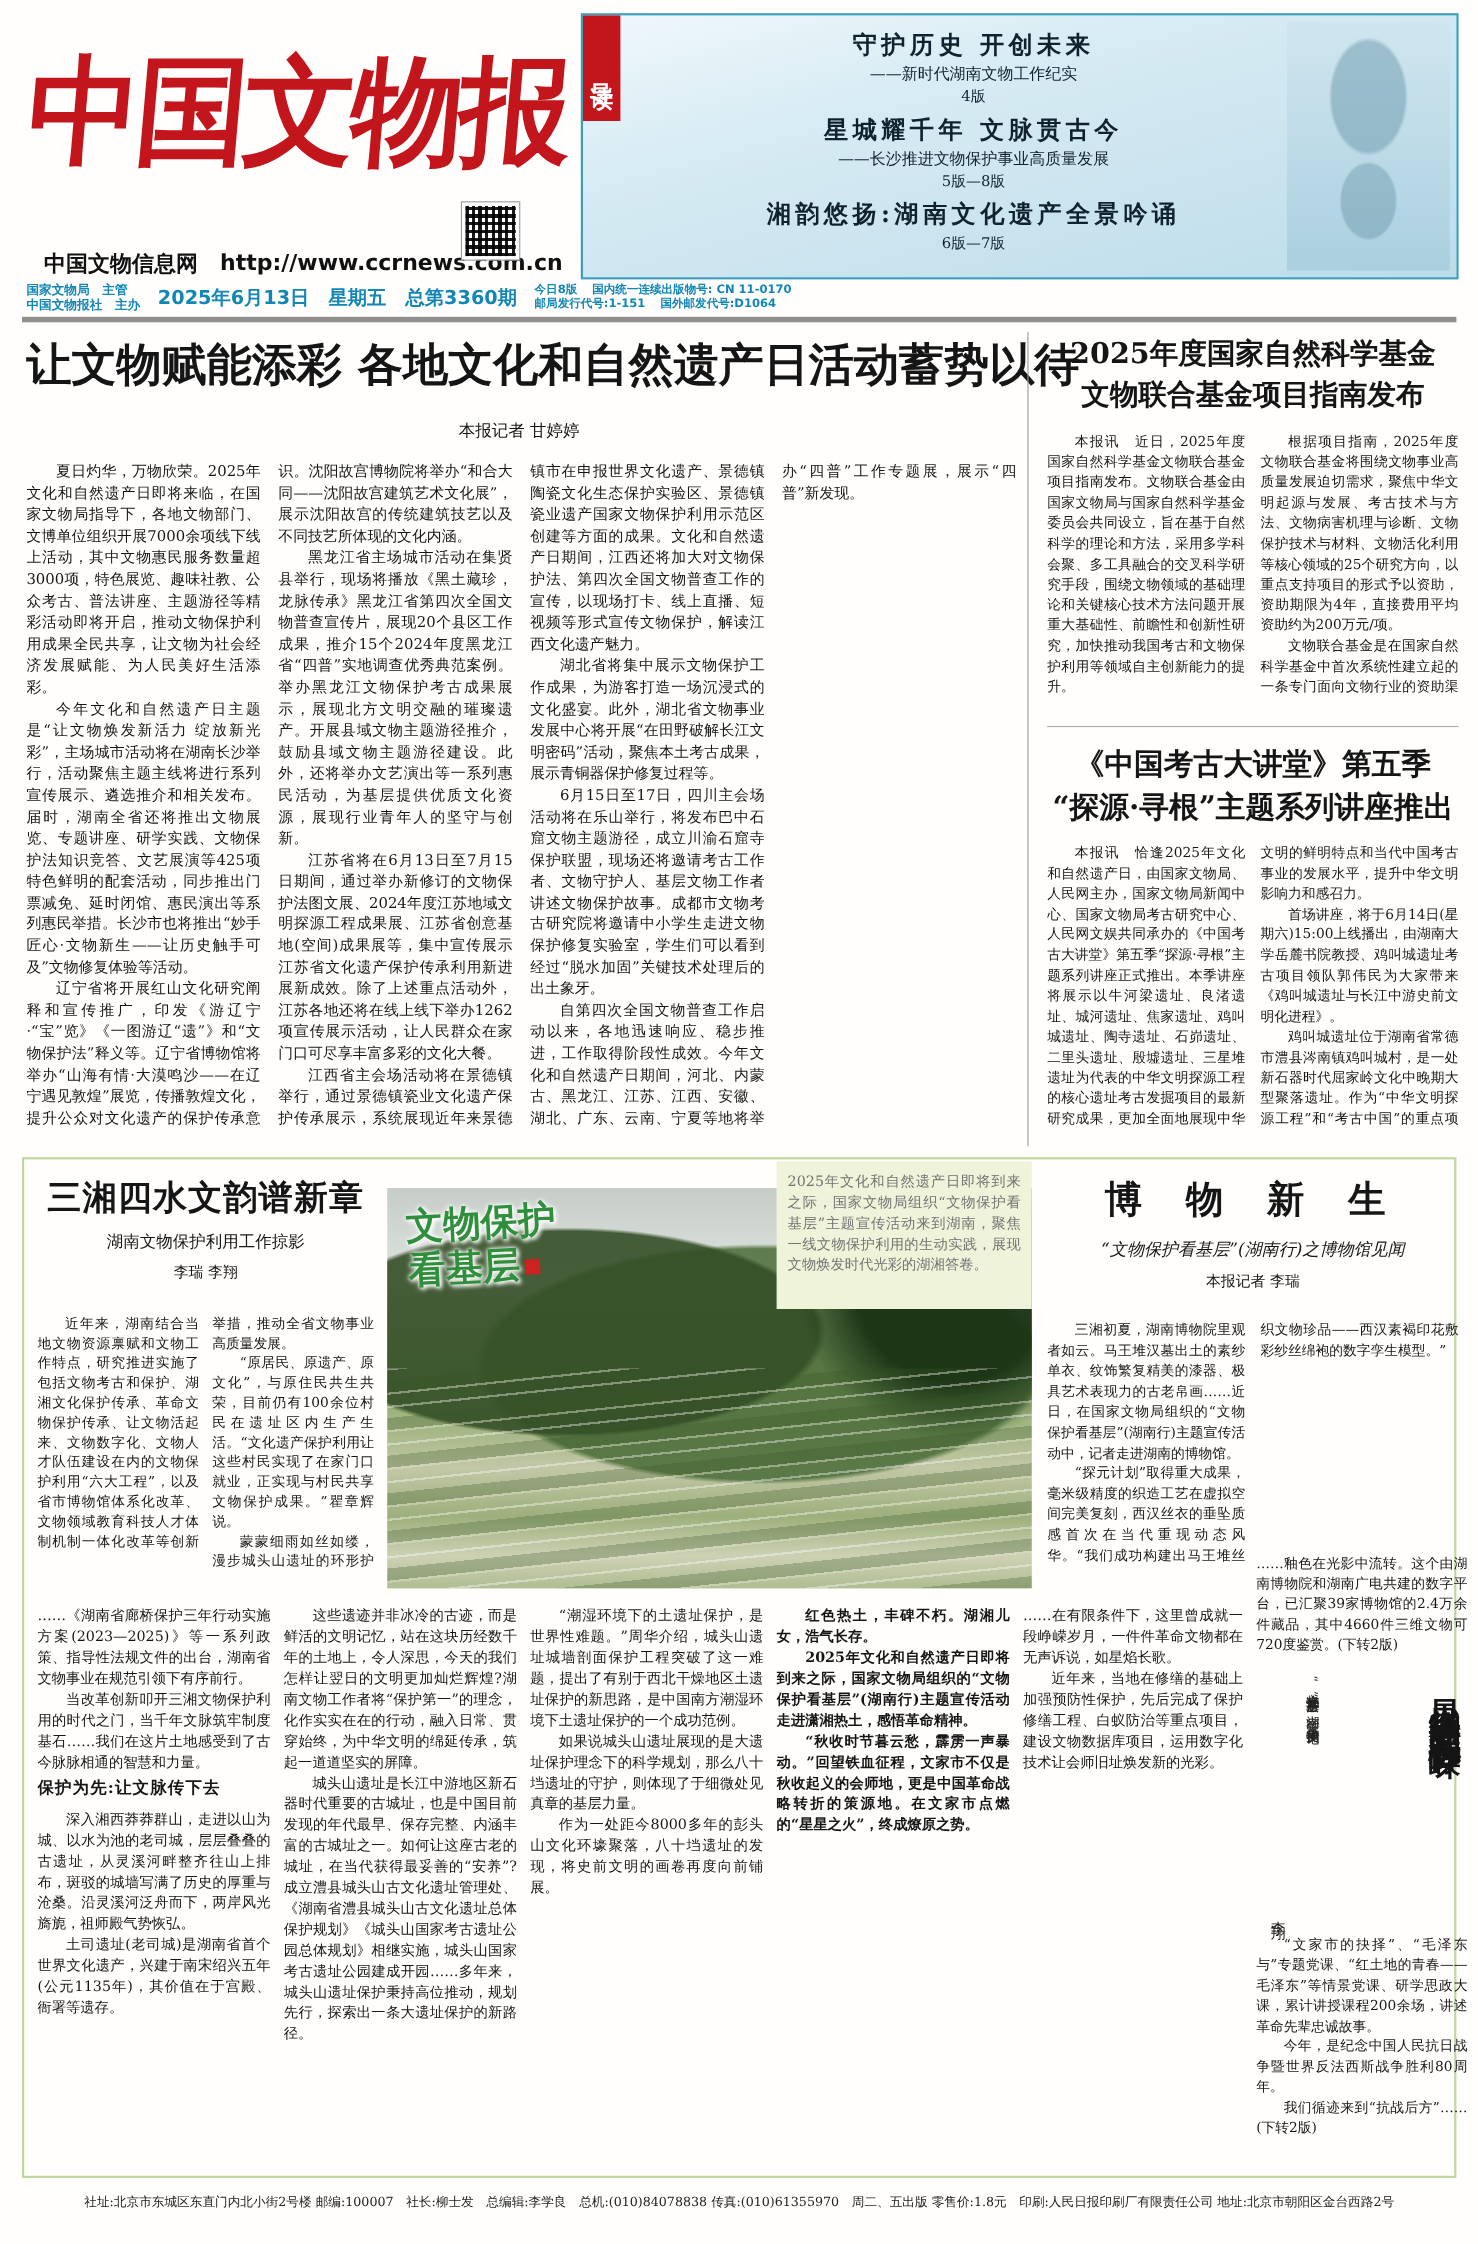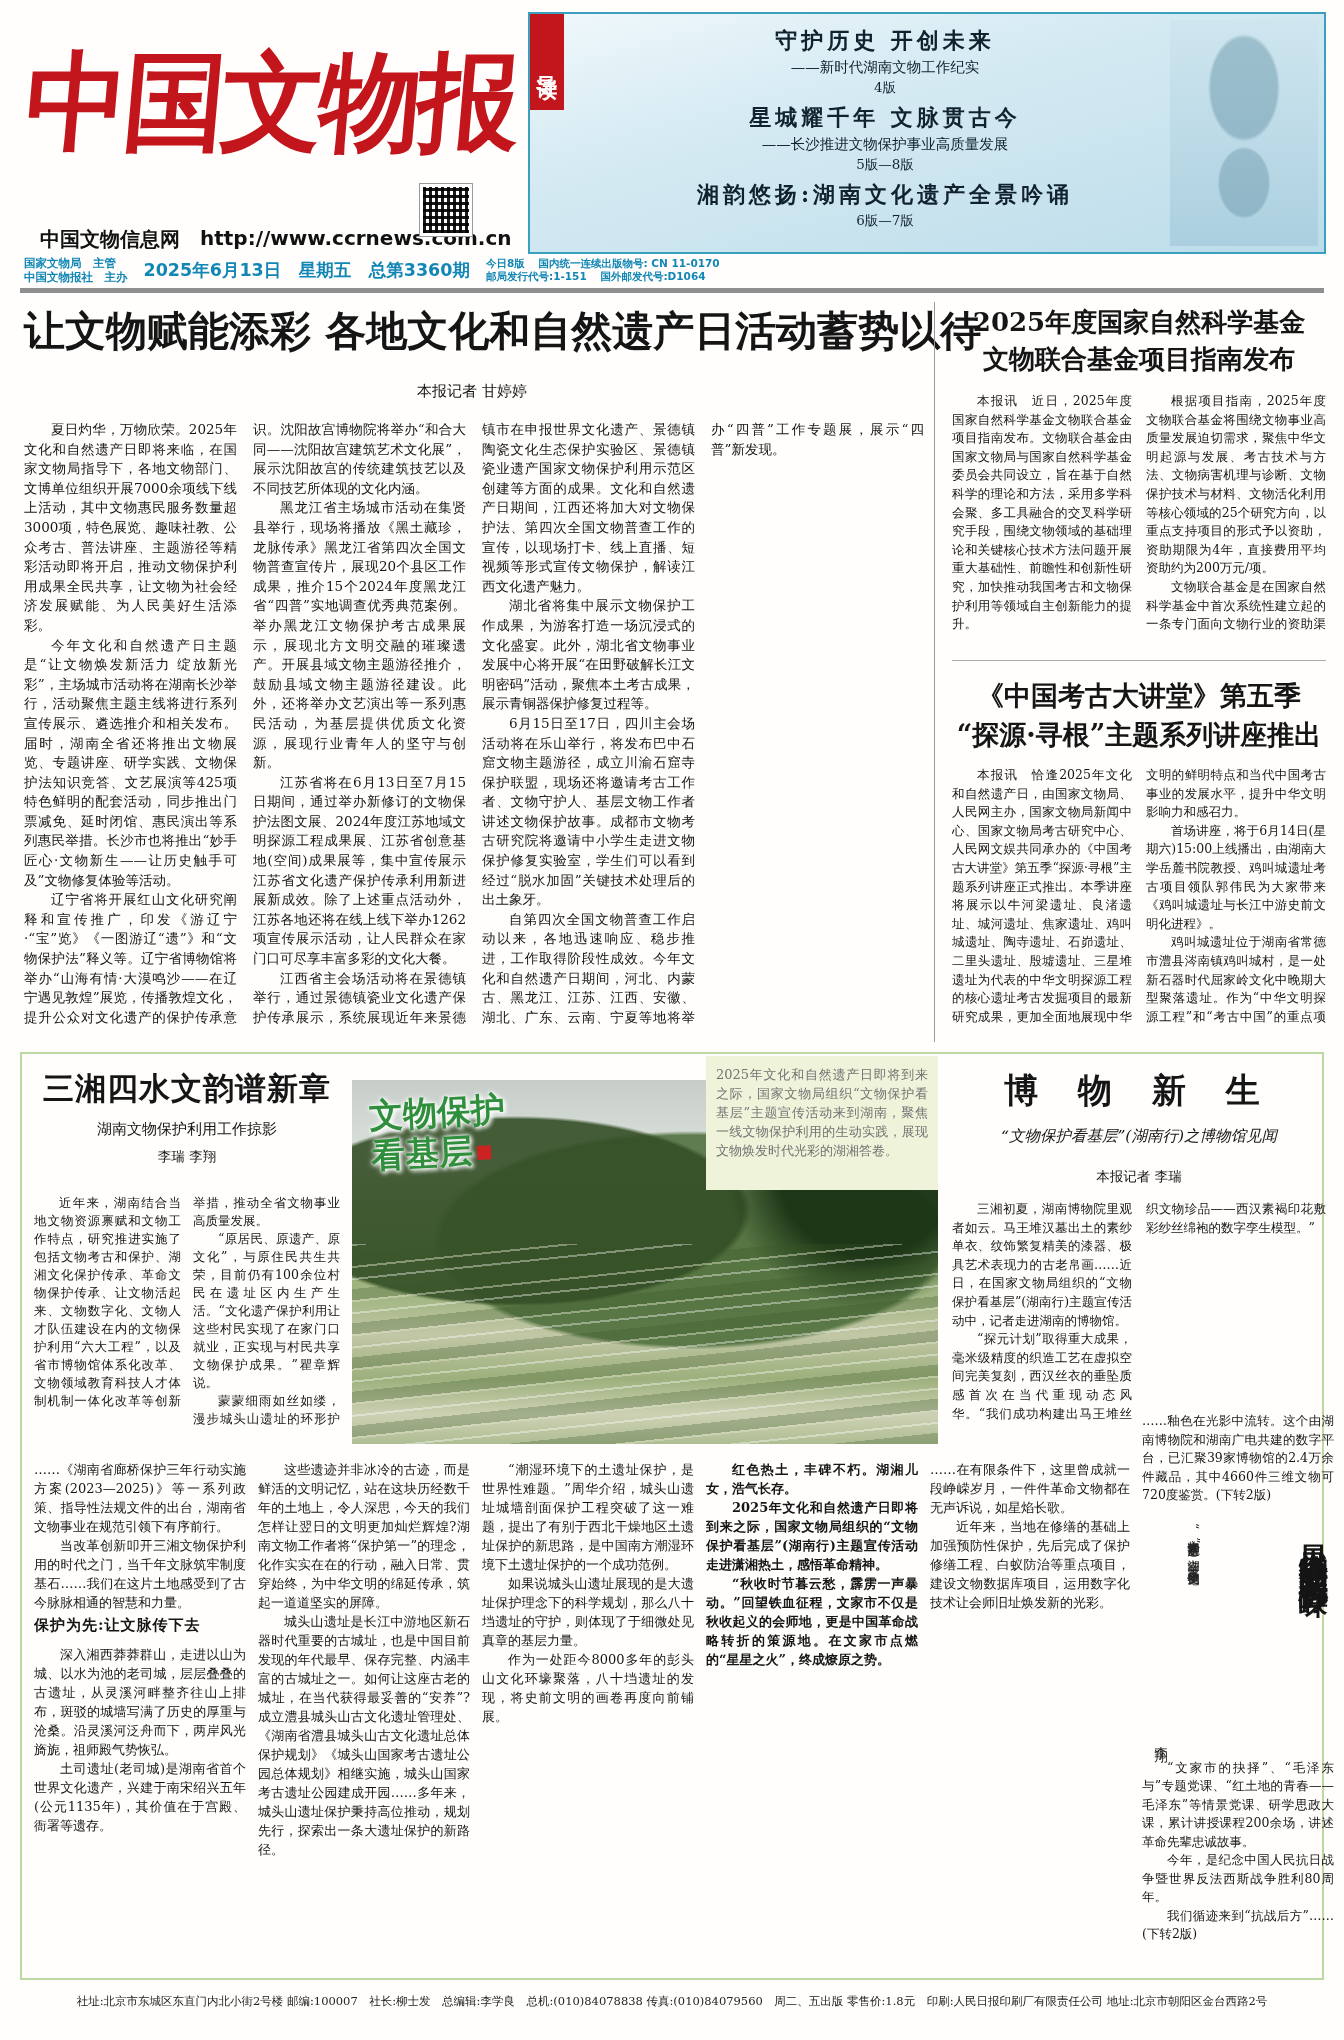--- a/index.html
+++ b/index.html
@@ -91,21 +91,21 @@
   .photo-logo { position:absolute; left:18px; top:12px; transform:rotate(-3deg);
     font-size:34px; line-height:40px; font-weight:bold; color:#2f8f3c;
     text-shadow:0 0 3px #fff, 0 0 6px #fff, 2px 2px 4px #fff; }
   .seal { display:inline-block; width:14px; height:14px; background:#cc2222; vertical-align:middle; margin-left:4px; }
   .intro-box { position:absolute; left:706px; top:1056px; width:232px; height:134px; background:#eff3da;
     padding:9px 10px; font-size:13px; line-height:19px; color:#737373; text-align:justify; z-index:3; }
 
   .bw-head { position:absolute; left:952px; top:1068px; width:374px; text-align:center; }
   .bw-title { font-size:34px; font-weight:bold; letter-spacing:14px; white-space:nowrap; }
   .bw-sub { font-size:15.5px; margin-top:12px;font-style:italic; }
-  .bw-byline { font-size:13.5px; margin-top:21px; }
+  .bw-byline { font-size:13.5px; margin-top:9px; }
   .bw-body { position:absolute; left:952px; top:1200px; width:374px; height:236px; }
 
   
   .bcol { position:absolute; top:1460px; height:496px; width:212px; font-size:13px; line-height:19px; overflow:hidden; }
   .bcol.c1 { left:34px; } .bcol.c2 { left:258px; } .bcol.c3 { left:482px; }
   .bcol.c4 { left:706px;font-weight:bold; } .bcol.c5 { left:930px; width:200px; }
   .subhead { font-size:15px; font-weight:bold; margin:4px 0 10px; letter-spacing:1px; }
 
   .col6 { position:absolute; left:1142px; top:1412px; width:192px; height:560px; font-size:12.5px; line-height:18.5px; overflow:hidden; }
   .xh-headblock { position:relative; height:232px; margin:12px 0 10px; }
@@ -282,15 +282,15 @@
       <div class="xh-side">“文物保护看基层”(湖南行)之革命文物侧记</div>
       <div class="xh-byline">李翔</div>
     </div>
     <div>
         <p>“文家市的抉择”、“毛泽东与”专题党课、“红土地的青春——毛泽东”等情景党课、研学思政大课，累计讲授课程200余场，讲述革命先辈忠诚故事。</p>
         <p>今年，是纪念中国人民抗日战争暨世界反法西斯战争胜利80周年。</p>
         <p>我们循迹来到“抗战后方”……(下转2版)</p>
       </div>
   </div>
 
-  <div class="footer">社址:北京市东城区东直门内北小街2号楼 邮编:100007　社长:柳士发　总编辑:李学良　总机:(010)84078838 传真:(010)84079560　周二、五出版 零售价:1.8元　印刷:人民日报印刷厂有限责任公司 地址:北京市朝阳区金台西路2号</div>
+  <div class="footer">社址:北京市东城区东直门内北小街2号楼 邮编:100007　社长:柳士发　总编辑:李学良　总机:(010)84078838 传真:(010)61355970　周二、五出版 零售价:1.8元　印刷:人民日报印刷厂有限责任公司 地址:北京市朝阳区金台西路2号</div>
 
 </div>
 
 </body></html>

